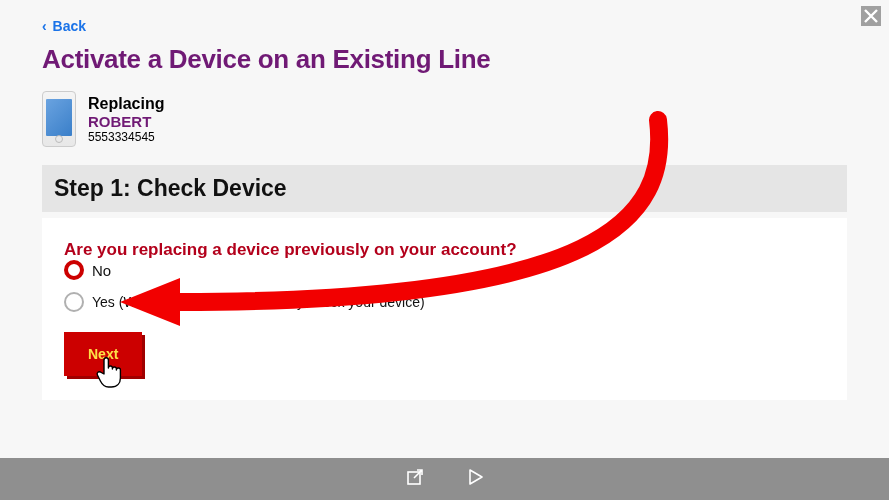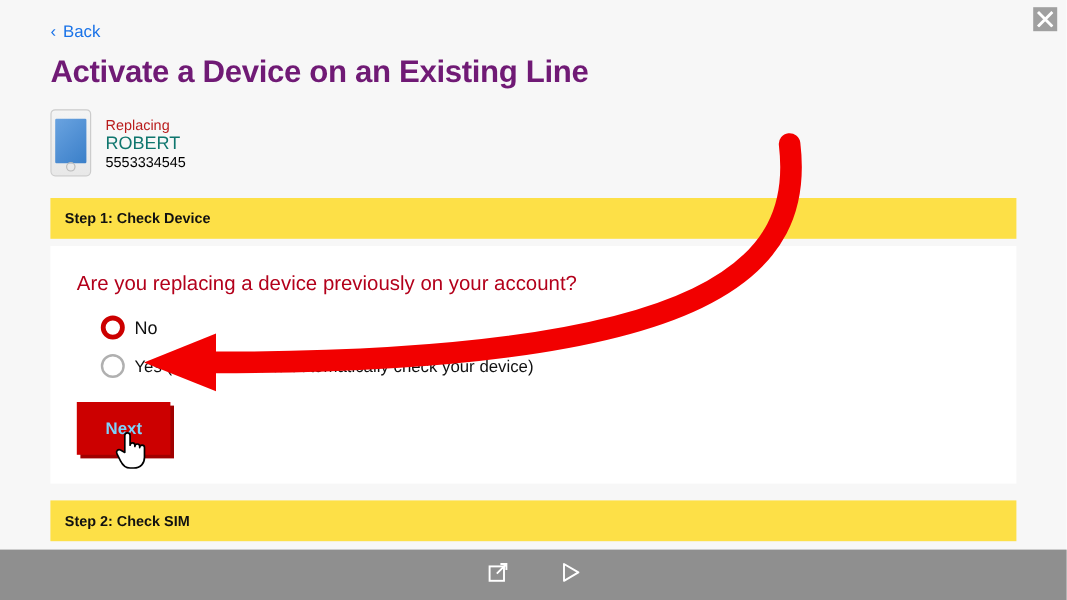--- a/index.html
+++ b/index.html
@@ -1,41 +1,41 @@
 <!DOCTYPE html>
 <html><head>
 <meta charset="utf-8">
 <style>
   * { box-sizing: border-box; margin: 0; padding: 0; }
   html, body { width: 889px; height: 500px; font-family: Arial, Helvetica, sans-serif; background: #fff; overflow: hidden; }
   .page { position: relative; width: 100%; height: 100%; background: #f7f7f7; }
   .close-x { position: absolute; top: 6px; right: 8px; width: 20px; height: 20px; background: #a0a0a0; display: flex; align-items: center; justify-content: center; cursor: pointer; }
   .close-x svg { width: 14px; height: 14px; }
   .content { padding: 18px 42px 0 42px; }
-  .back { color: #1a73e8; font-weight: normal; font-size: 14px; cursor: pointer; }
+  .back { color: #1a73e8; font-weight: bold; font-size: 14px; cursor: pointer; }
   .back .chev { font-size: 14px; margin-right: 2px; }
   h1.title { font-size: 26px; font-weight: 800; color: #701a75; margin-top: 10px; letter-spacing: -0.3px; }
   .replacing-row { display: flex; align-items: center; gap: 12px; margin-top: 16px; margin-bottom: 18px; }
   .phone-thumb { width: 34px; height: 56px; background: linear-gradient(#f4f4f4,#e8e8e8); border: 1px solid #ccc; border-radius: 4px; position: relative; }
   .phone-thumb::before { content: ""; position: absolute; top: 7px; left: 3px; right: 3px; bottom: 10px; background: linear-gradient(135deg,#6aa3e0 0%, #3a7fc9 100%); border-radius: 1px; }
   .phone-thumb::after { content: ""; position: absolute; bottom: 3px; left: 50%; transform: translateX(-50%); width: 6px; height: 6px; border-radius: 50%; border: 1px solid #bbb; }
-  .replacing-text .lbl { font-weight: 400; font-size: 12px; color: #b91c1c; }
-  .replacing-text .name { font-size: 15px; color: #0f766e; }
+  .replacing-text .lbl { font-weight: 700; font-size: 16px; color: #000000; }
+  .replacing-text .name { font-size: 15px; color: #701a75; font-weight: bold; }
   .replacing-text .num { font-size: 12px; color: #000; }
-  .step-bar { background: #fde047; font-weight: 800; font-size: 12px; color: #111; padding: 10px 12px; margin: 8px 0 0 0; }
+  .step-bar { background: #e5e5e5; font-weight: 800; font-size: 23px; color: #111; padding: 10px 12px; margin: 8px 0 0 0; }
   .step-body { background: #fff; padding: 22px 22px 24px 22px; margin-top: 6px; }
-  .question { color: #b3001b; font-weight: 400; font-size: 17px; margin-bottom: 16px; }
-  .radio-row { display: flex; align-items: center; gap: 8px; margin-bottom: 12px; font-size: 15px; color: #111; margin-left: 20px; }
+  .question { color: #b3001b; font-weight: 700; font-size: 17px; }
+  .radio-row { display: flex; align-items: center; gap: 8px; margin-bottom: 12px; font-size: 15px; color: #111; }
   .radio-outer { width: 20px; height: 20px; border-radius: 50%; display: flex; align-items: center; justify-content: center; cursor: pointer; }
   .radio-outer.sel { border: 4px solid #cc0000; }
   .radio-outer.sel .inner { width: 6px; height: 6px; background: #fff; border-radius: 50%; }
   .radio-outer.unsel { border: 2px solid #b0b0b0; background: #fff; }
   .radio-row.unsel-row span.lbltxt { font-size: 14px; }
   .next-wrap { position: relative; display: inline-block; margin-top: 8px; }
-  .next-btn { background: #cc0000; color: #7dd3fc; font-weight: bold; font-size: 14px; border: none; padding: 14px 24px; box-shadow: 3px 3px 0 0 #a00000; cursor: pointer; }
+  .next-btn { background: #cc0000; color: #fde047; font-weight: bold; font-size: 14px; border: none; padding: 14px 24px; box-shadow: 3px 3px 0 0 #a00000; cursor: pointer; }
   .cursor-hand { position: absolute; left: 30px; top: 22px; width: 30px; height: 34px; pointer-events: none; }
   .arrow-overlay { position: absolute; left: 0; top: 0; width: 889px; height: 500px; pointer-events: none; }
   .step2 { margin-top: 14px; }
   .bottom-bar { position: absolute; left: 0; right: 0; bottom: 0; height: 42px; background: #8f8f8f; display: flex; align-items: center; justify-content: center; gap: 42px; }
   .bottom-bar svg { width: 18px; height: 18px; stroke: #fff; fill: none; }
   .bottom-bar .play svg { fill: none; }
 </style>
 </head>
 <body>
 
@@ -83,21 +83,20 @@
       </div>
 
       <div class="next-wrap">
         <button class="next-btn">Next</button>
         <svg class="cursor-hand" viewBox="0 0 30 34">
           <path d="M10 18 V6 a2.2 2.2 0 0 1 4.4 0 V14 a2 2 0 0 1 4 0 V15 a2 2 0 0 1 4 0 V16 a2 2 0 0 1 4 0 V24 c0 5 -3 9 -9 9 h-3 c-4 0 -6 -2 -8 -6 l-3 -6 c-1 -2 1 -4 3 -3 l3.6 2 Z" fill="#fff" stroke="#000" stroke-width="1.4" stroke-linejoin="round"></path>
         </svg>
       </div>
     </div>
 
-    <div class="step-bar step2">Step 2: Check SIM</div>
 
   </div>
 
   <svg class="arrow-overlay" viewBox="0 0 889 500">
     <path d="M 658 120 C 670 220 600 302 180 302" stroke="#f20000" stroke-width="18" fill="none" stroke-linecap="round"></path>
     <polygon points="120,302 180,278 180,326" fill="#f20000"></polygon>
   </svg>
 
   <div class="bottom-bar">
     <div>

